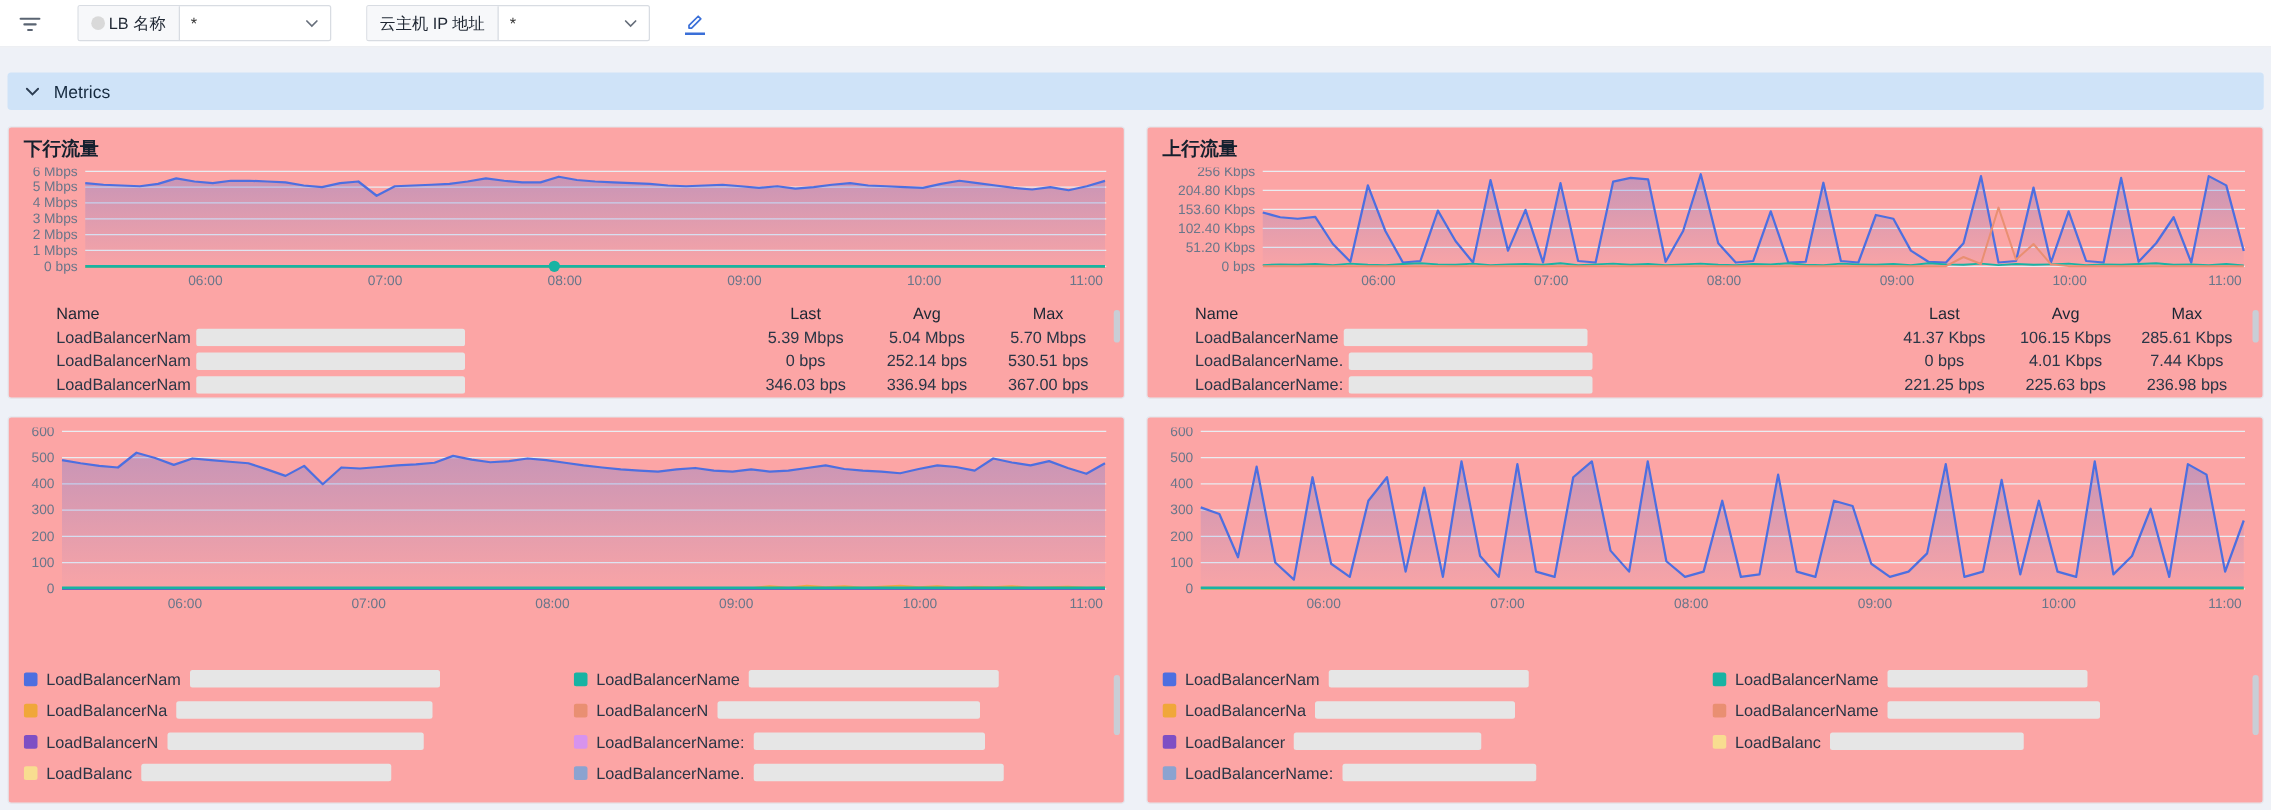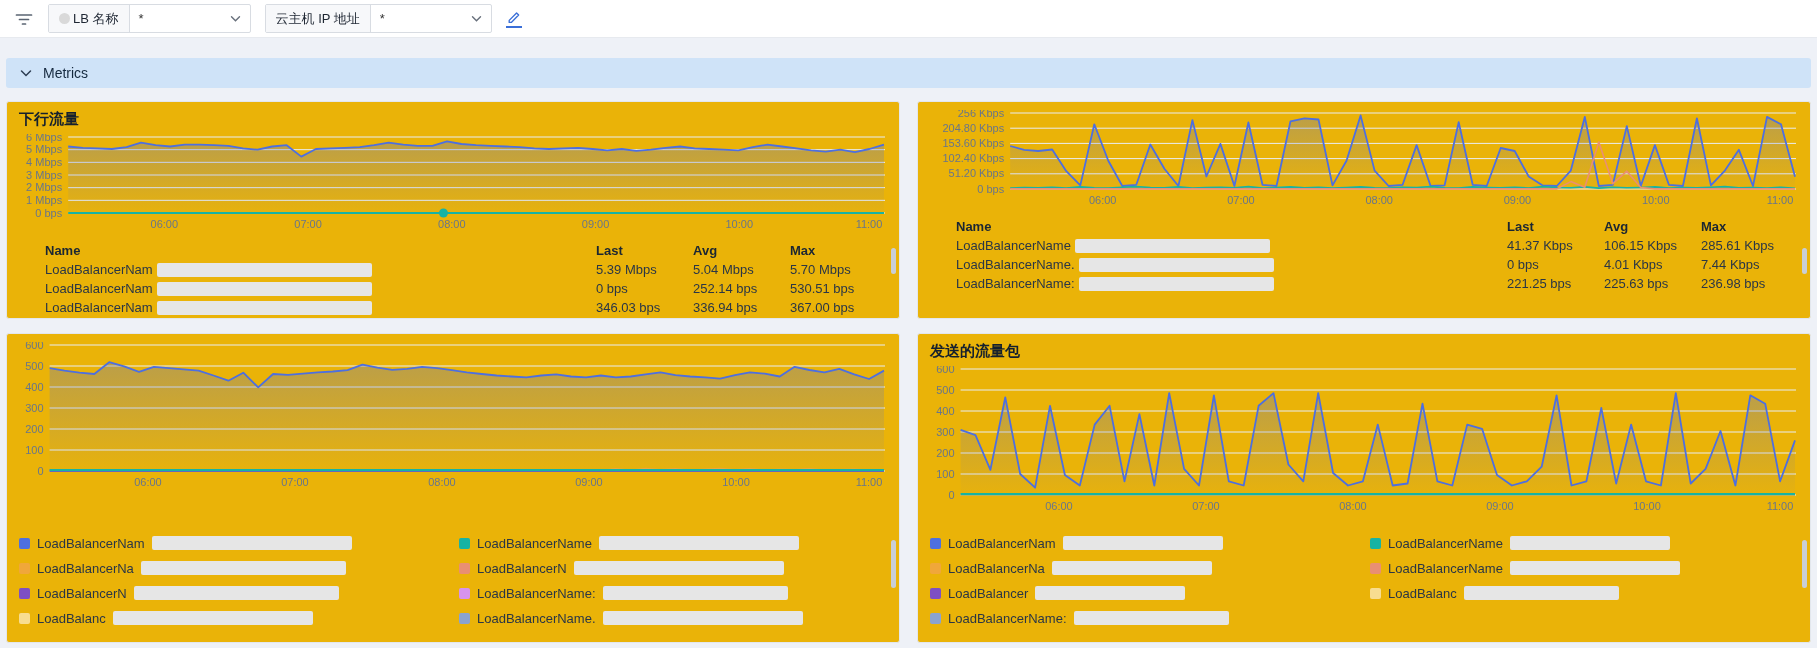--- a/index.html
+++ b/index.html
@@ -1,42 +1,42 @@
 <!DOCTYPE html>
 <html><head>
 <meta charset="utf-8">
 <style>
   html,body{margin:0;padding:0}
   body{width:1817px;height:648px;background:#eef1f7;font-family:"Liberation Sans",sans-serif;overflow:hidden}
   svg text{font-family:"Liberation Sans",sans-serif}
 
   
-  .toolbar{height:38px;background:#fff;border-bottom:1px solid #e7eaef;display:flex;align-items:center;gap:14px;padding:0 14px;box-sizing:border-box}
+  .toolbar{height:38px;background:#fff;border-bottom:1px solid #e7eaef;display:flex;align-items:center;gap:28px;padding:0 14px;box-sizing:border-box}
   .icon-btn{display:flex;align-items:center;justify-content:center;cursor:pointer}
   .filter-group{display:flex;height:29px;border:1px solid #d8dce2;border-radius:2px;background:#fff;box-sizing:border-box}
   .fg-label{display:flex;align-items:center;gap:3px;padding:0 10px;background:#f7f8fa;border-right:1px solid #d8dce2;font-size:13px;color:#1f2733;white-space:nowrap}
   .redact-dot{width:11px;height:11px;border-radius:50%;background:#d9d9d9;display:inline-block}
   .fg-select{display:flex;align-items:center;justify-content:space-between;width:102px;padding:0 9px;font-size:13px;color:#333;cursor:pointer}
   .pencil-wrap{border-bottom:2px solid #3a6fd8;padding-bottom:1px;cursor:pointer}
 
   
   .content{padding:0 6px;box-sizing:border-box}
   .metrics-bar{margin-top:20px;height:30px;background:#cfe3f8;border-radius:3px;display:flex;align-items:center;gap:11px;padding:0 14px;font-size:14px;font-weight:500;color:#15293e;cursor:pointer}
   .grid{margin-top:13px;display:grid;grid-template-columns:1fr 1fr;gap:14px 17px;grid-template-rows:218px 310px}
-  .panel{background:#eab308;border:1px solid #e3e7ed;border-radius:3px;padding:8px 12px 6px;box-sizing:border-box;display:flex;flex-direction:column;position:relative;overflow:hidden}
+  .panel{background:#fca5a5;border:1px solid #e3e7ed;border-radius:3px;padding:8px 12px 6px;box-sizing:border-box;display:flex;flex-direction:column;position:relative;overflow:hidden}
   .panel h3{margin:0 0 5px;font-size:15px;font-weight:700;color:#15202e}
   .chart{width:100%}
   .chart.top{height:100px}
   .chart.bottom{height:150px}
 
   
   .lt{margin-top:7px}
   .lt-row{display:grid;grid-template-columns:26px 1fr 97px 97px 97px;align-items:center;height:19px;font-size:13px;color:#2a3646}
-  .lt-head{font-weight:700;color:#1b2633}
-  .lt-val{text-align:left;white-space:nowrap}
+  .lt-head{font-weight:400;color:#1b2633}
+  .lt-val{text-align:center;white-space:nowrap}
   .swatch{width:11px;height:11px;border-radius:2px;flex:none}
   .name-cell{display:flex;align-items:center;gap:4px;overflow:hidden;white-space:nowrap}
   .redact{height:14px;background:#e6e6e6;border-radius:2px;flex:none}
 
   
   .li-grid{display:grid;grid-template-columns:1fr 1fr;row-gap:9px;column-gap:12px;margin-top:auto;margin-bottom:10px}
   .li-item{display:flex;align-items:center;gap:7px;font-size:13px;color:#2a3646;height:16px;overflow:hidden;white-space:nowrap;cursor:pointer}
 
   .scroll-thumb{position:absolute;right:3px;width:5px;border-radius:3px;background:#c9ced6}
   .thumb-top{top:146px;height:26px}
@@ -170,20 +170,21 @@
             </span>
             <span class="lt-val">346.03 bps</span>
             <span class="lt-val">336.94 bps</span>
             <span class="lt-val">367.00 bps</span>
           </div>
         </div>
       <div class="scroll-thumb thumb-top"></div>
     </section>
 
     <section class="panel">
+      <h3>上行流量</h3>
       <div class="chart top" id="chart-1"><svg width="868" height="100">
             <defs>
               <linearGradient id="grad1" x1="0" y1="0" x2="0" y2="1">
           <stop offset="0" stop-color="#4d6fe0" stop-opacity="0.30"></stop>
           <stop offset="1" stop-color="#4d6fe0" stop-opacity="0.02"></stop>
         </linearGradient>
             </defs>
             <line x1="80.2" y1="3" x2="866" y2="3" stroke="#e9edf2" stroke-width="1"></line>
             <text x="74.2" y="6.5" text-anchor="end" font-size="11" fill="#69768a">256 Kbps</text>
             <line x1="80.2" y1="18.2" x2="866" y2="18.2" stroke="#e9edf2" stroke-width="1"></line>
@@ -322,21 +323,20 @@
           <div class="li-item">
             <span class="swatch" style="background: rgb(139, 163, 208);"></span>
             <span>LoadBalancerName.</span>
             <span class="redact" style="width: 200px;"></span>
           </div>
         </div>
       <div class="scroll-thumb thumb-bottom"></div>
     </section>
 
     <section class="panel">
-      <h3>发送的流量包</h3>
       <div class="chart bottom" id="chart-3"><svg width="868" height="150">
             <defs>
               <linearGradient id="grad3" x1="0" y1="0" x2="0" y2="1">
           <stop offset="0" stop-color="#4d6fe0" stop-opacity="0.30"></stop>
           <stop offset="1" stop-color="#4d6fe0" stop-opacity="0.02"></stop>
         </linearGradient>
             </defs>
             <line x1="30.6" y1="3" x2="866" y2="3" stroke="#e9edf2" stroke-width="1"></line>
             <text x="24.6" y="6.5" text-anchor="end" font-size="11" fill="#69768a">600</text>
             <line x1="30.6" y1="24" x2="866" y2="24" stroke="#e9edf2" stroke-width="1"></line>

